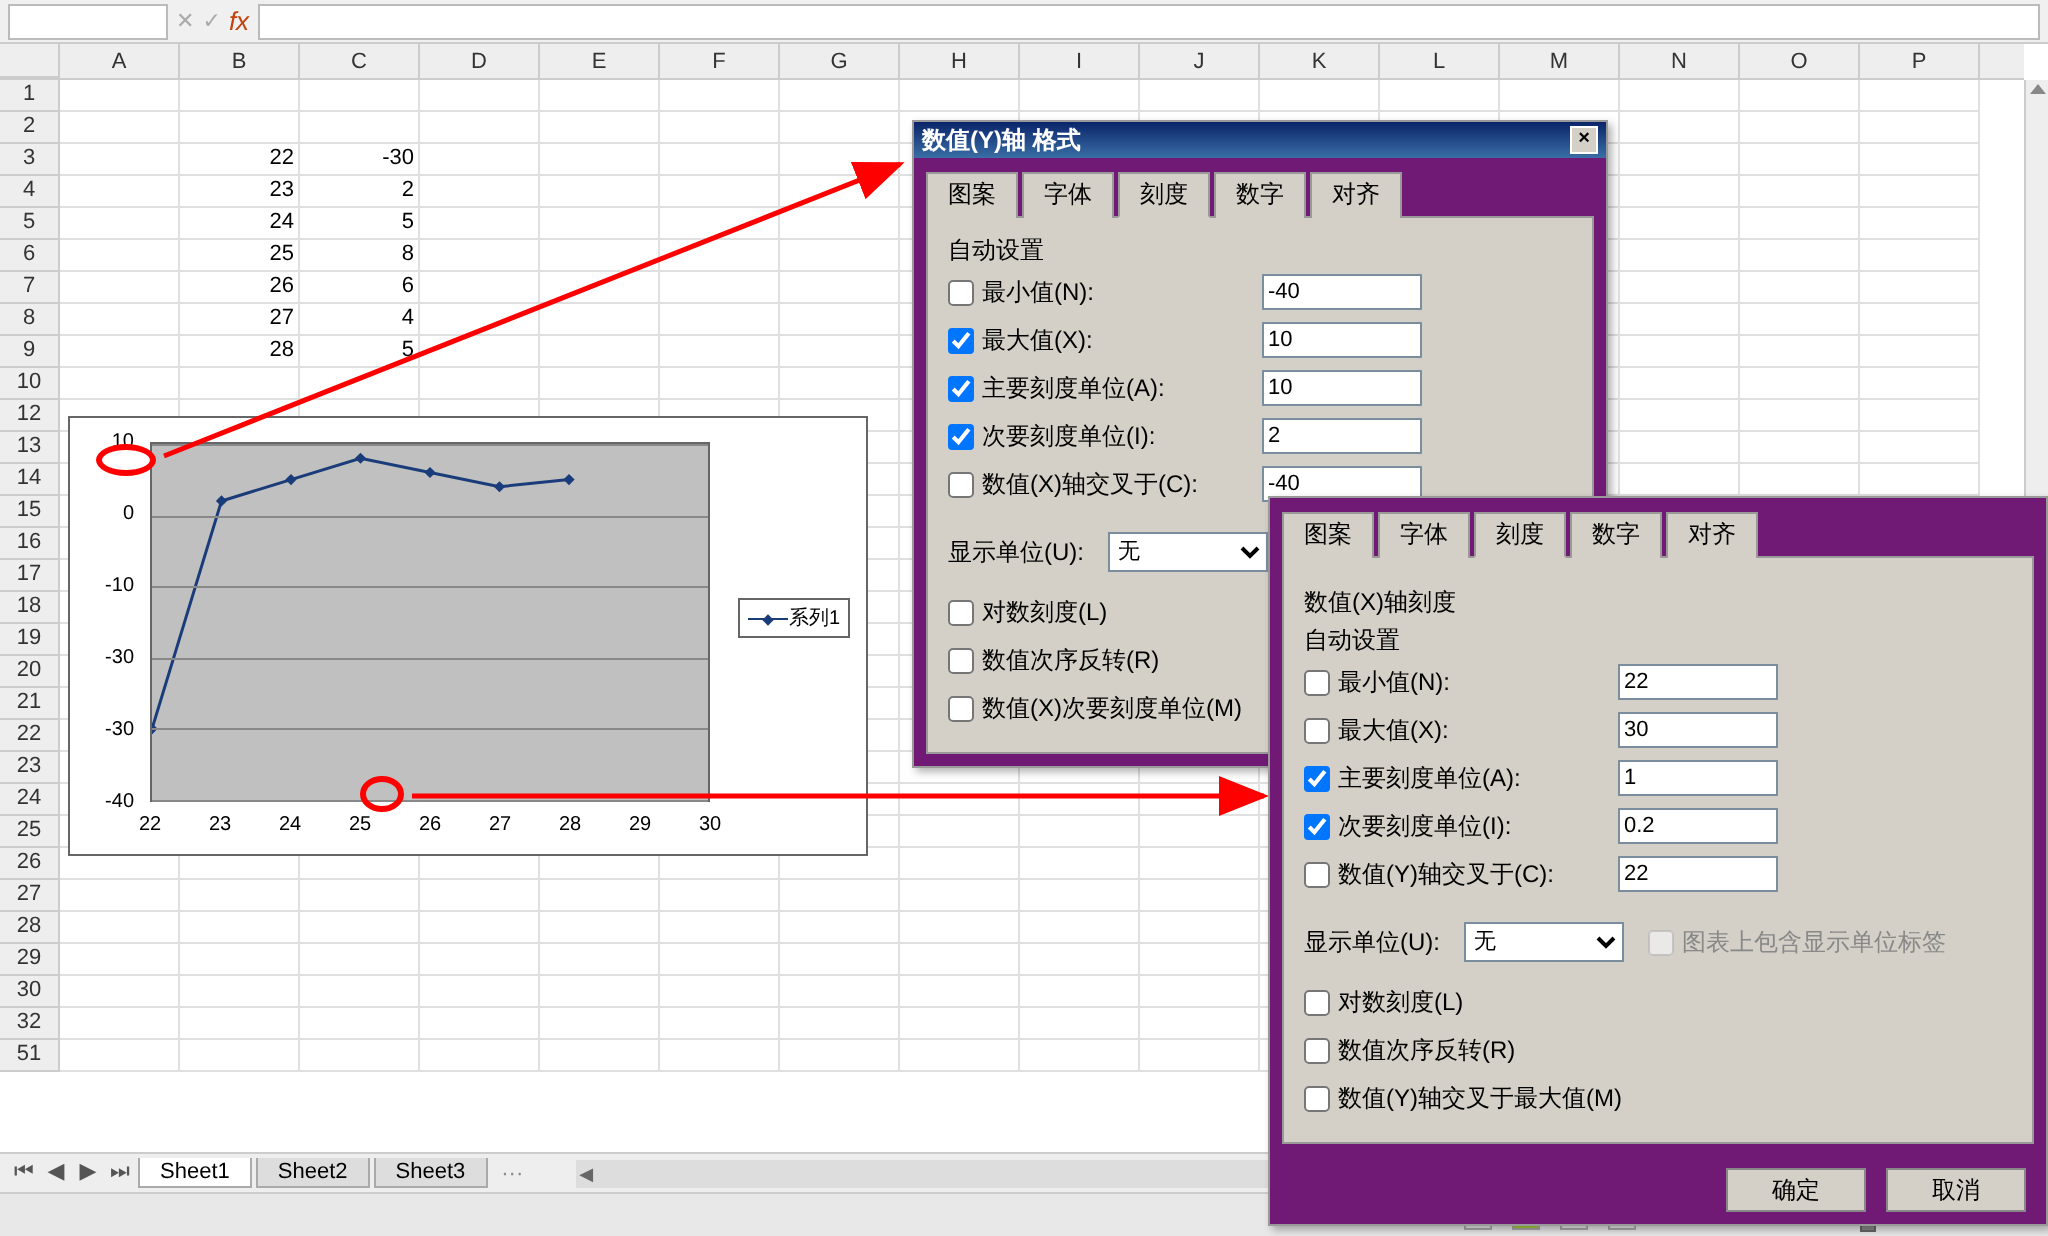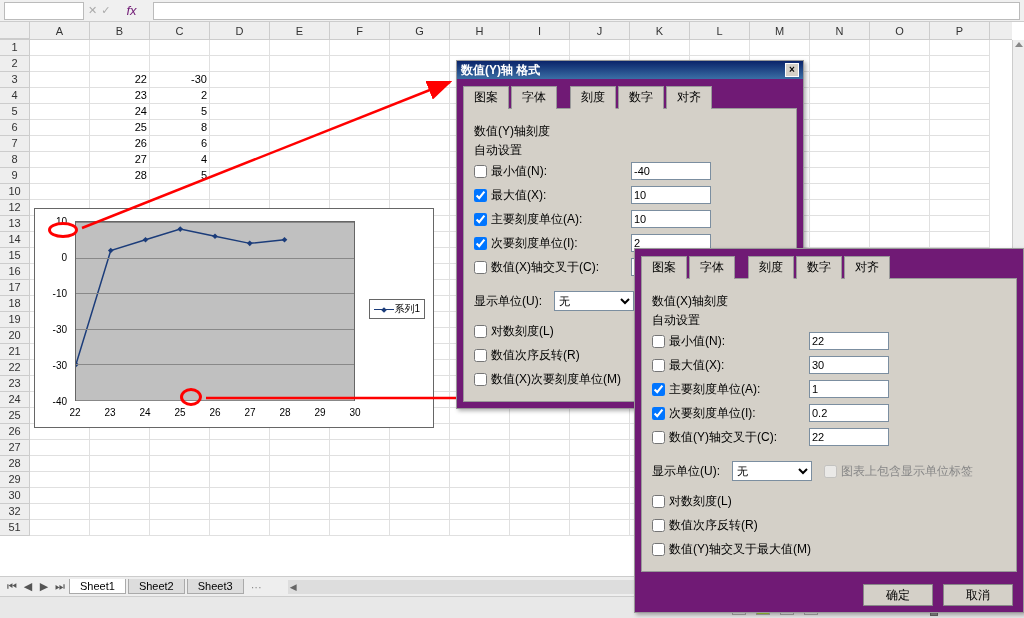--- a/index.html
+++ b/index.html
@@ -1,21 +1,21 @@
 <!DOCTYPE html>
 <html><head>
 <meta charset="utf-8">
 <style>
 * { box-sizing: border-box; margin: 0; padding: 0; }
 body { font-family: "Microsoft YaHei", SimSun, Arial, sans-serif; font-size: 11px; background: #fff; width: 1024px; height: 618px; position: relative; overflow: hidden; }
 
 
 .formula-bar { height: 22px; background: #f0f0f0; border-bottom: 1px solid #ccc; display: flex; align-items: center; padding: 0 4px; }
 .name-box { width: 80px; height: 18px; background: #fff; border: 1px solid #bbb; font-size: 11px; padding: 0 2px; }
-.fx-icon { color: #701a75; margin: 0 16px; font-style: italic; font-size: 13px; }
+.fx-icon { color: #c2410c; margin: 0 4px; font-style: italic; font-size: 13px; }
 .formula-input { flex: 1; height: 18px; background: #fff; border: 1px solid #bbb; }
 
 
 .grid-area { position: relative; height: 556px; overflow: hidden; }
 .col-headers { display: flex; position: absolute; top: 0; left: 0; right: 12px; height: 18px; background: #eee; border-bottom: 1px solid #ccc; z-index: 2; }
 .corner { width: 30px; background: #eee; border-right: 1px solid #ccc; border-bottom: 1px solid #ccc; }
 .col-h { width: 60px; text-align: center; border-right: 1px solid #ccc; color: #333; line-height: 18px; }
 .row-area { position: absolute; top: 18px; left: 0; right: 12px; bottom: 0; }
 .row { display: flex; height: 16px; }
 .row-h { width: 30px; text-align: center; background: #eee; border-right: 1px solid #ccc; border-bottom: 1px solid #ccc; color: #333; line-height: 15px; }
@@ -37,21 +37,21 @@
 .legend-mark { width: 20px; height: 0; border-top: 1px solid #1b3c7a; position: relative; }
 .legend-mark:after { content: ''; width: 4px; height: 4px; background: #1b3c7a; transform: rotate(45deg); position: absolute; left: 8px; top: -2px; }
 .chart-line-svg { position: absolute; left: 0; top: 0; width: 100%; height: 100%; }
 
 
 .dialog { position: absolute; background: #701a75; border: 1px solid #999; box-shadow: 2px 2px 4px rgba(0,0,0,.3); z-index: 20; font-size: 12px; }
 .dlg-title { background: linear-gradient(#0a246a,#3a6ea5); color: #fff; padding: 2px 4px; display: flex; justify-content: space-between; align-items: center; font-weight: bold; height: 18px; }
 .dlg-close { width: 14px; height: 14px; background: #d4d0c8; color: #000; text-align: center; line-height: 12px; border: 1px solid #fff; font-size: 10px; }
 .dlg-tabs { display: flex; padding: 6px 6px 0; gap: 2px; }
 .dlg-tab { padding: 2px 10px; background: #d4d0c8; border: 1px solid #999; border-bottom: none; position: relative; top: 1px; }
-.dlg-tab.active { background: #d4d0c8; z-index: 2; border-bottom: 1px solid #d4d0c8; margin-left: 11px; }
+.dlg-tab.active { background: #d4d0c8; z-index: 2; border-bottom: 1px solid #d4d0c8; }
 .dlg-body { border: 1px solid #999; margin: 0 6px 6px; padding: 8px 10px 10px; background: #d4d0c8; }
 .dlg-row { display: flex; align-items: center; height: 24px; }
 .chk { width: 13px; height: 13px; margin-right: 4px; }
 .dlg-label { width: 140px; }
 .dlg-input { width: 80px; height: 18px; border: 1px solid #7b8ea0; background: #fff; font-size: 11px; padding: 0 2px; }
 .dlg-select { width: 80px; height: 20px; border: 1px solid #7b8ea0; background: #fff; font-size: 11px; }
 .dlg-section { margin: 6px 0 2px; }
 .dlg-btns { display: flex; justify-content: flex-end; gap: 10px; padding: 6px 10px; }
 .dlg-btn { width: 70px; height: 22px; border: 1px solid #888; background: #d4d0c8; font-size: 12px; }
 
@@ -762,21 +762,20 @@
     <span class="dlg-close">×</span>
   </div>
   <div class="dlg-tabs" id="dlgy-tabs">
       <div class="dlg-tab">图案</div>
       <div class="dlg-tab">字体</div>
       <div class="dlg-tab active">刻度</div>
       <div class="dlg-tab">数字</div>
       <div class="dlg-tab">对齐</div>
     </div>
   <div class="dlg-body">
-    <div class="dlg-section">数值(Y)轴刻度</div>
     <div>自动设置</div>
     <div id="dlgy-fields">
         <div class="dlg-row">
           <input type="checkbox" class="chk" style="">
           <span class="dlg-label">最小值(N):</span>
           <input class="dlg-input" value="-40" style="">
         </div>
         <div class="dlg-row">
           <input type="checkbox" class="chk" checked="" style="">
           <span class="dlg-label">最大值(X):</span>

